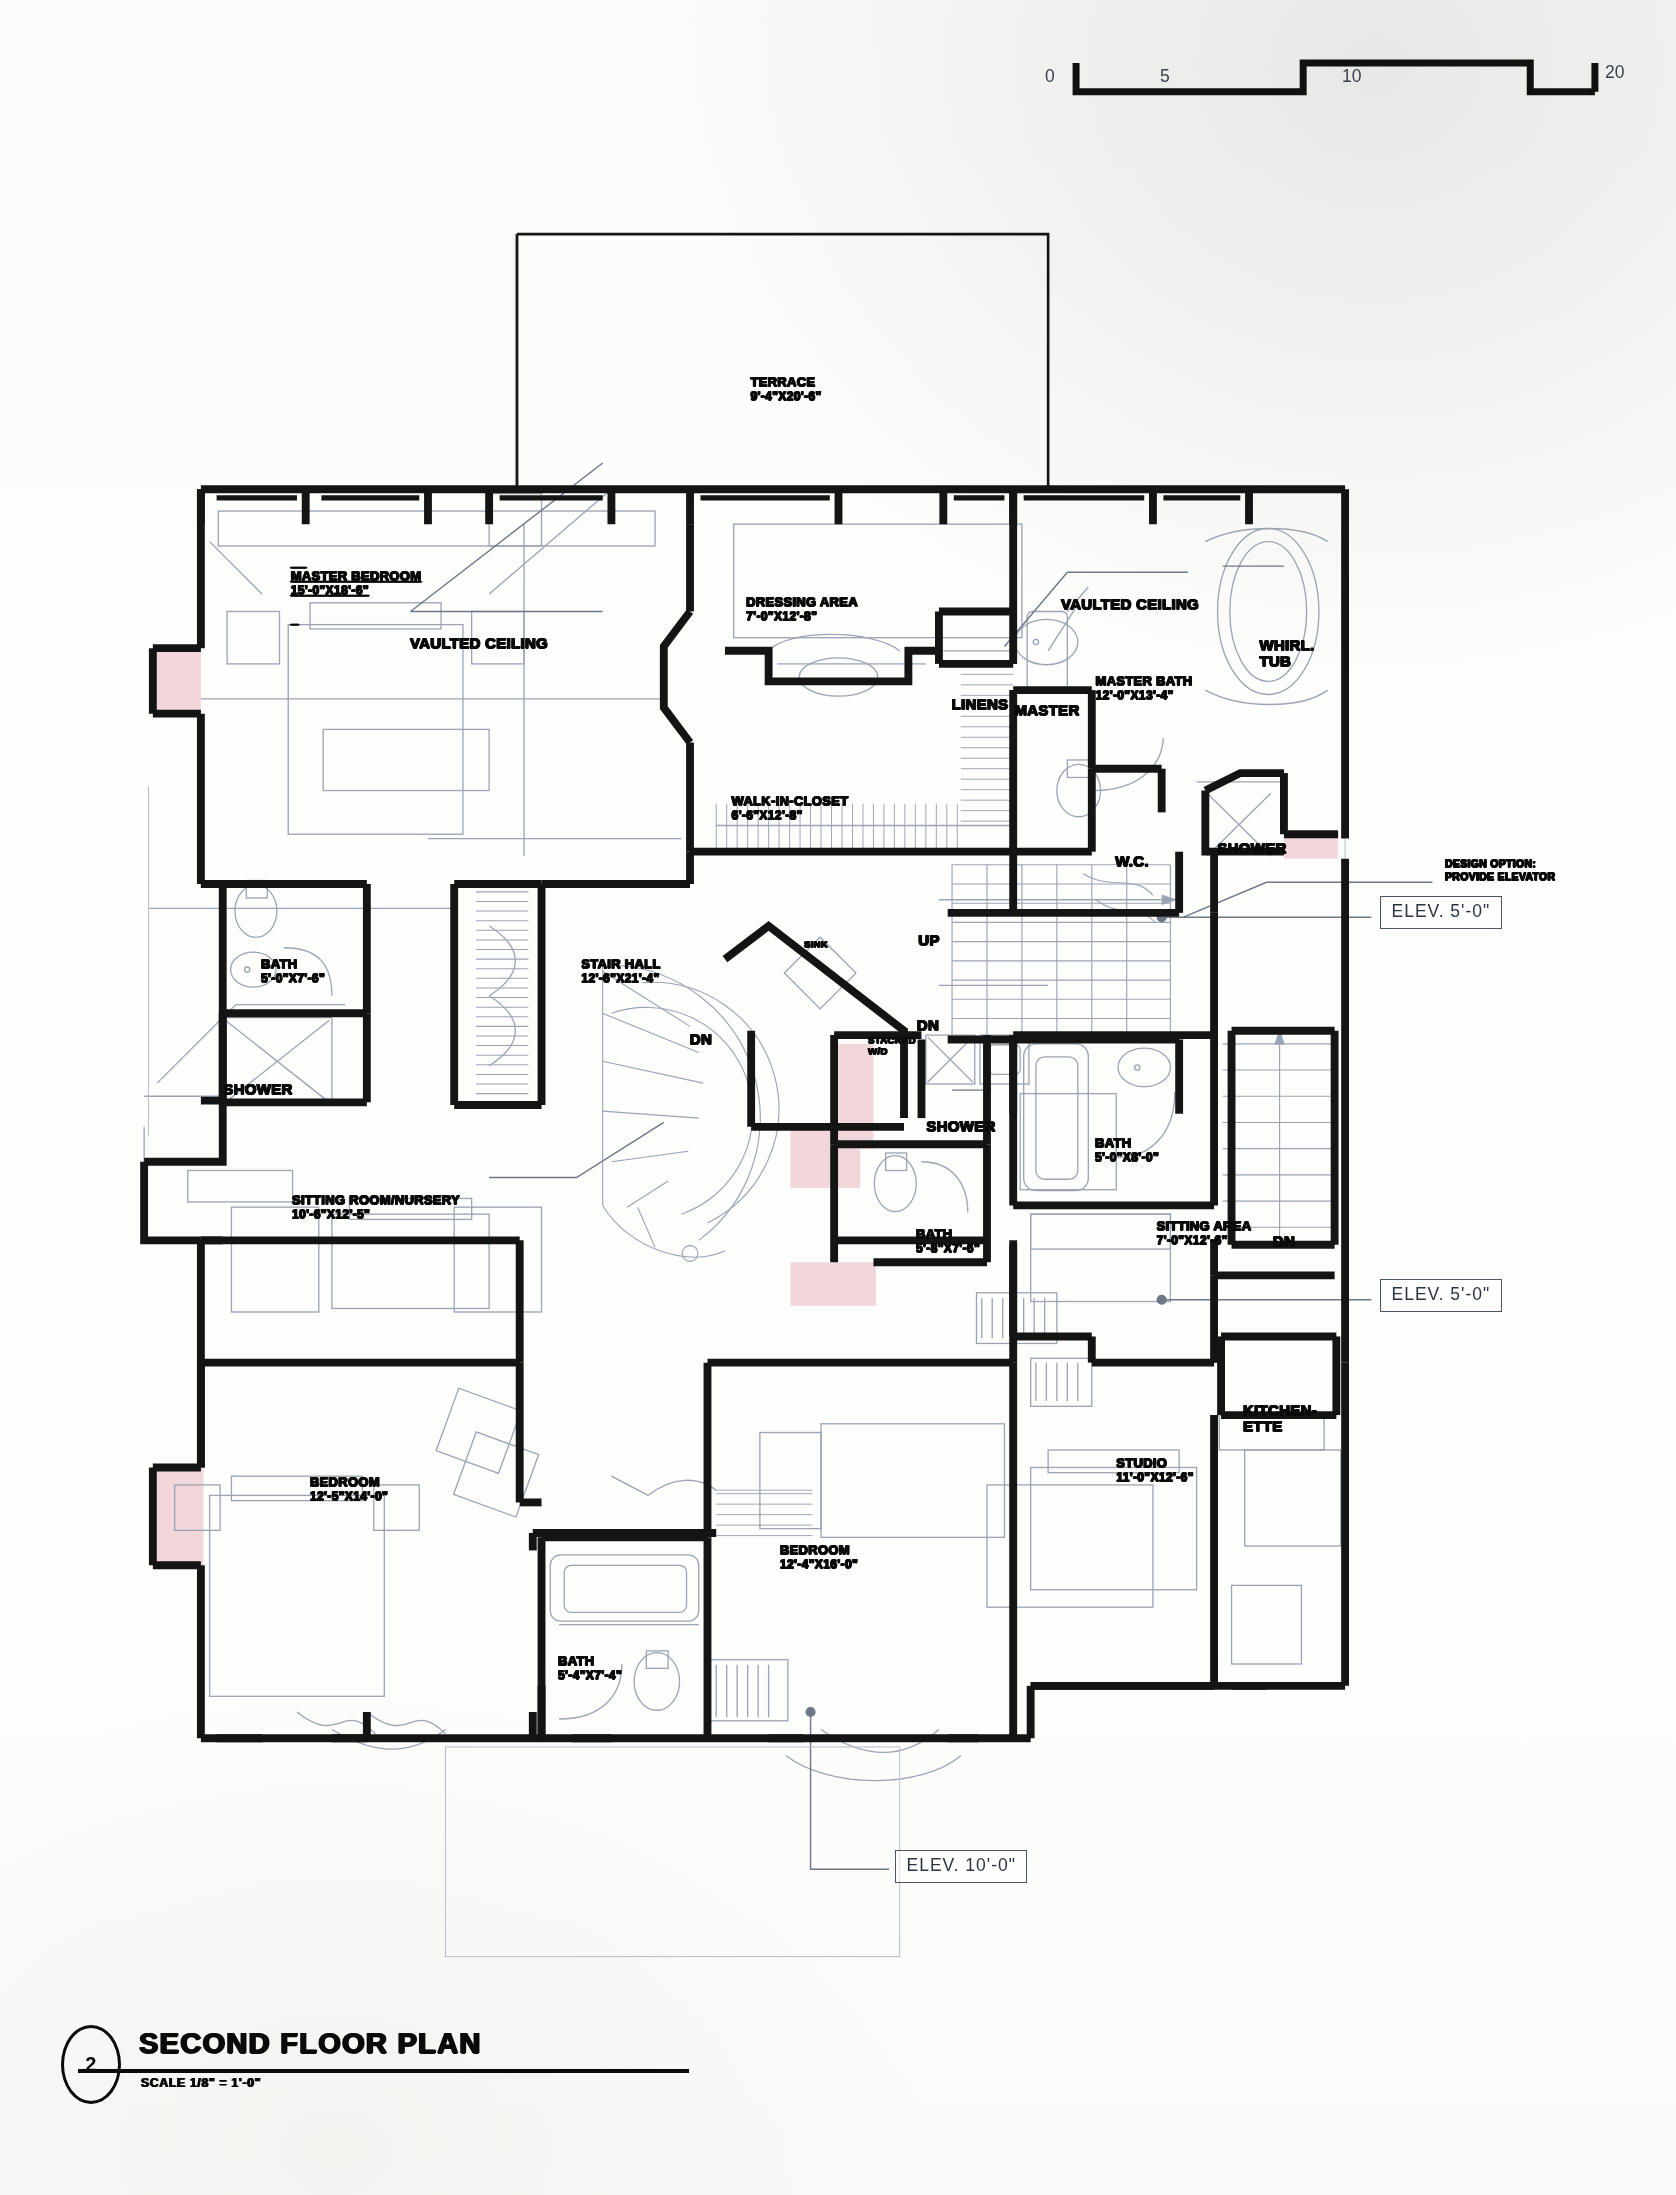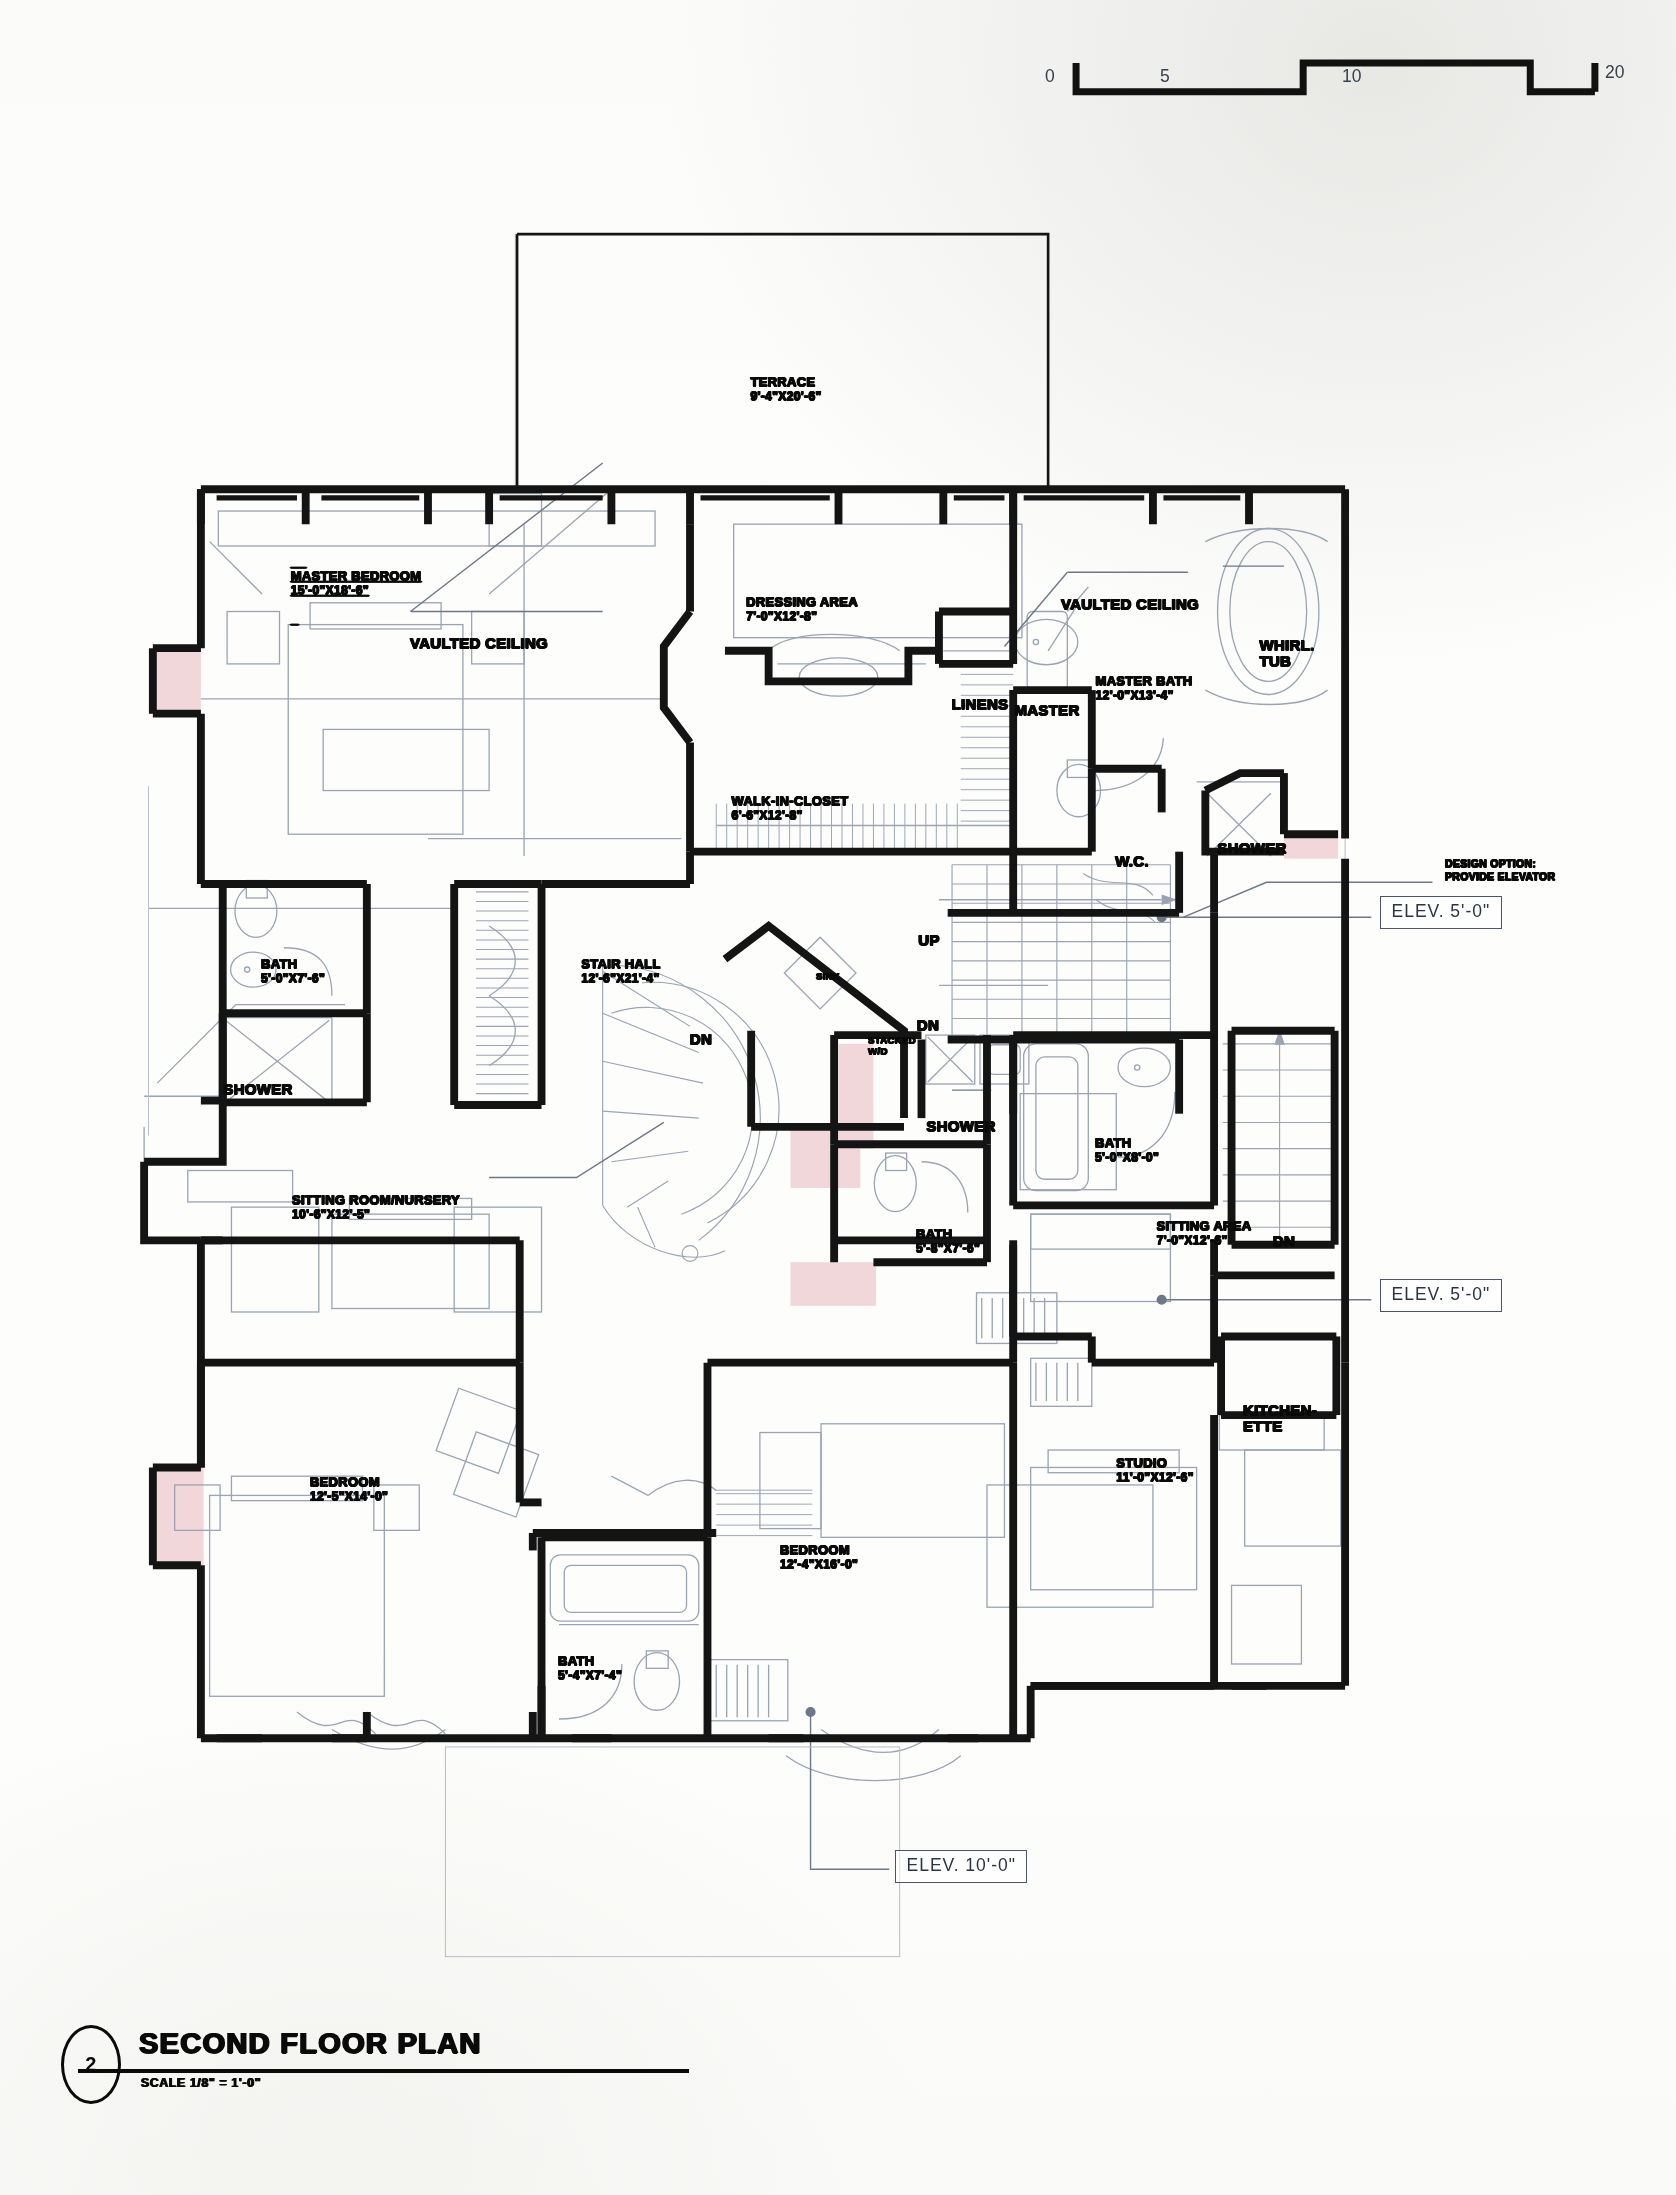--- a/index.html
+++ b/index.html
@@ -515,21 +515,21 @@
   </div>
   <div class="lbl t-small" style="left:1252px;top:806px;">
     <span class="rm">SHOWER</span>
   </div>
   <div class="lbl t-small" style="left:258px;top:1047px;">
     <span class="rm">SHOWER</span>
   </div>
   <div class="lbl t-small" style="left:961px;top:1084px;">
     <span class="rm">SHOWER</span>
   </div>
-  <div class="lbl t-tiny" style="left:816px;top:950px;margin-left:12px;">
+  <div class="lbl t-tiny" style="left:816px;top:918px;">
     <span class="rm">SINK</span>
   </div>
   <div class="lbl t-tiny" style="left:892px;top:1014px;">
     <span class="rm">STACKED</span><span class="dim">W/D</span>
   </div>
   <div class="lbl t-small" style="left:1280px;top:1368px;">
     <span class="rm">KITCHEN-</span><span class="dim">ETTE</span>
   </div>
 
   <div class="lbl t-small" style="left:929px;top:898px;">

